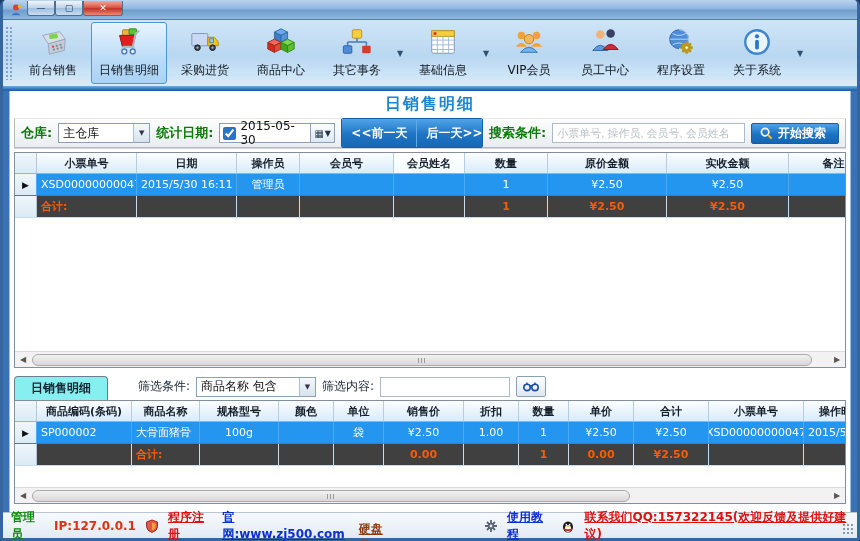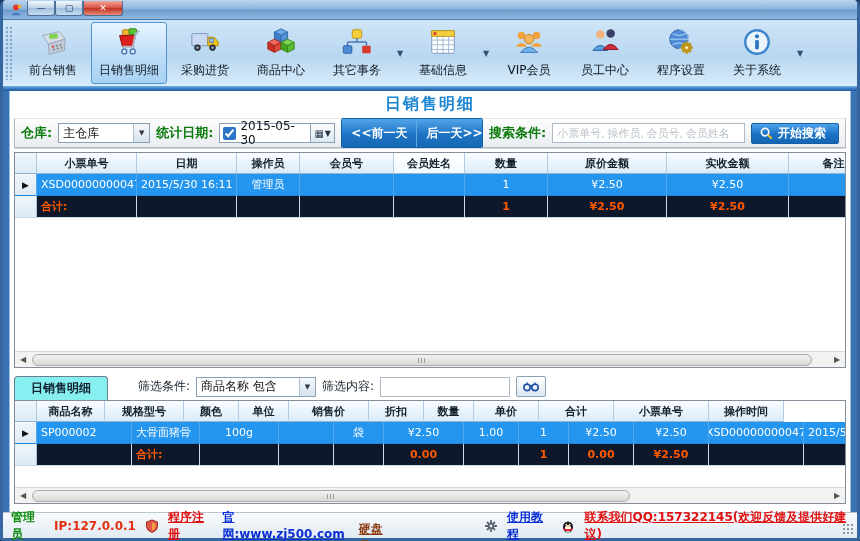--- a/index.html
+++ b/index.html
@@ -79,21 +79,21 @@
     white-space:nowrap; overflow:hidden; }
   .gcell.al-left { justify-content:flex-start; }
   .ghead .gcell { background:linear-gradient(#FBFDFF,#D9EBF9); font-weight:bold;
     border-right:1px solid #B4CDE2; border-bottom:1px solid #93B5D2; }
   .ghead .gcell.hl { background:linear-gradient(#FFFFFF,#F0FAFF); }
   .gcell.ind { flex:0 0 22px; width:22px; background:linear-gradient(#EFF6FB,#DCEAF5);
     border-right:1px solid #AFC8DC; color:#222; font-size:9px; }
   .grow.sel .gcell { background:#2596EF; color:#FFFFFF; border-right-color:#4FA8F2;
     border-bottom-color:#1E86DC; }
   .grow.sel .gcell.ind { background:linear-gradient(#EFF6FB,#DCEAF5); color:#111; }
-  .grow.gtotal .gcell { background:#0f172a; color:#FF5A00; font-weight:bold; }
+  .grow.gtotal .gcell { background:#404040; color:#FF5A00; font-weight:bold; }
   .grow.gtotal .gcell.ind { background:linear-gradient(#EFF6FB,#DCEAF5); }
   .gfiller { flex:1; background:#fff; }
   
   .hscroll { flex:0 0 16px; height:16px; background:#F2F2F2; border-top:1px solid #DADADA;
     display:flex; align-items:center; }
   .hs-arrow { width:16px; height:100%; display:flex; align-items:center; justify-content:center;
     font-size:8px; color:#555; cursor:pointer; }
   .hs-thumb { height:12px; margin:0 1px; border:1px solid #ABABAB; border-radius:7px;
     background:linear-gradient(#F2F2F2,#D8D8D8); position:relative; cursor:pointer; }
   .hs-thumb::after { content:""; position:absolute; left:50%; top:3px; width:8px; height:5px;
@@ -376,20 +376,21 @@
             <path d="M7.5 5 L10.5 5 M4.5 3.4 L4.5 1.5 M13.5 3.4 L13.5 1.5" stroke="#1B50A8" stroke-width="1.6"></path>
           </svg>
         </div>
       </div>
     </div>
 
     <div class="grid grid-detail">
       <div id="detail-grid-rows" style="display:flex;flex-direction:column;">
           <div class="grow ghead">
             <div class="gcell ind"></div>
+            <div class="gcell" style="flex-basis: 95px;">商品编码(条码)</div>
             <div class="gcell" style="flex-basis: 68px;">商品名称</div>
             <div class="gcell" style="flex-basis: 79px;">规格型号</div>
             <div class="gcell" style="flex-basis: 55px;">颜色</div>
             <div class="gcell" style="flex-basis: 50px;">单位</div>
             <div class="gcell" style="flex-basis: 80px;">销售价</div>
             <div class="gcell" style="flex-basis: 55px; text-align: right;">折扣</div>
             <div class="gcell" style="flex-basis: 50px;">数量</div>
             <div class="gcell" style="flex-basis: 65px;">单价</div>
             <div class="gcell" style="flex-basis: 75px;">合计</div>
             <div class="gcell" style="flex-basis: 95px;">小票单号</div>

